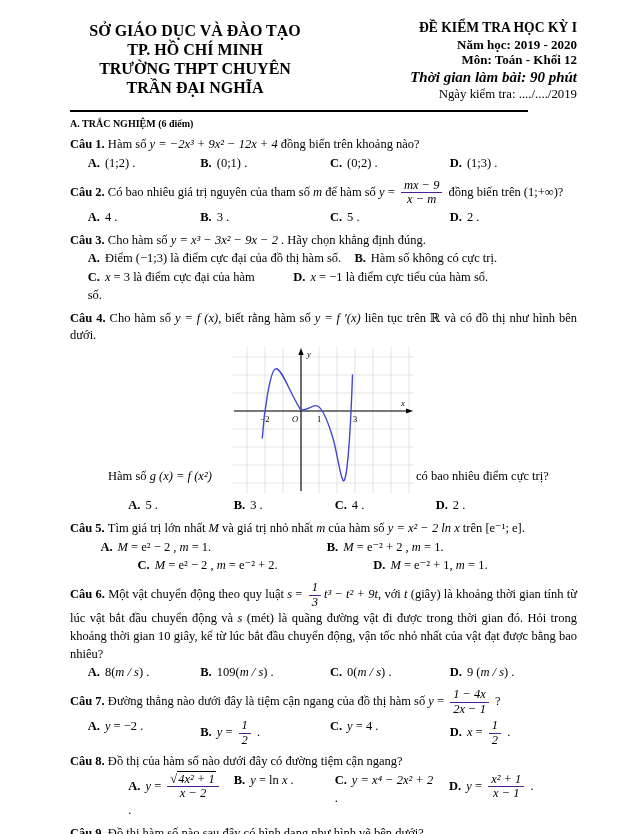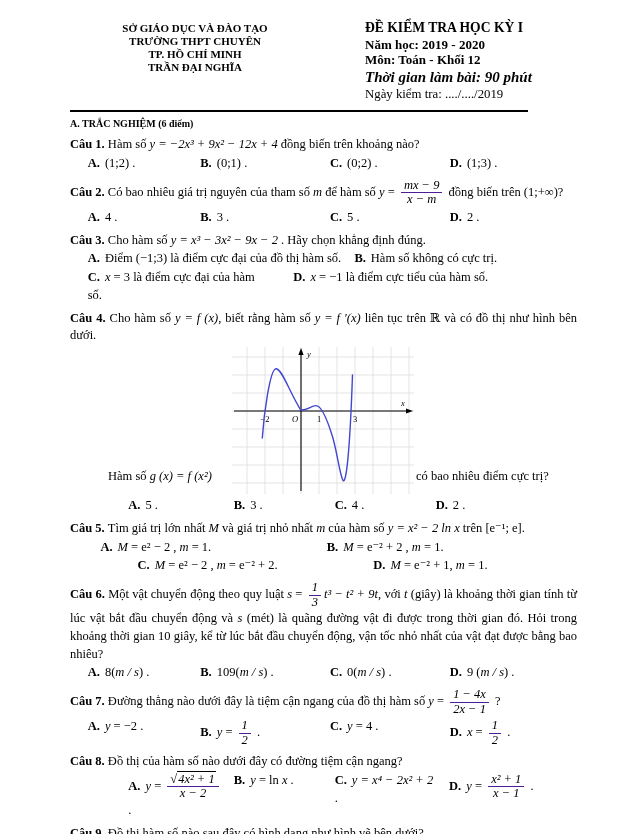--- a/index.html
+++ b/index.html
@@ -3,22 +3,22 @@
 <meta charset="utf-8">
 <style>
   html,body{margin:0;padding:0;background:#ffffff;}
   .page{
     position:relative;width:641px;height:834px;box-sizing:border-box;
     padding:20px 64px 0 70px;background:#ffffff;overflow:hidden;
     font-family:"Liberation Serif","DejaVu Serif",serif;
     font-size:12.5px;color:#000;line-height:1.42;
   }
   .header{display:flex;justify-content:space-between;}
-  .hdr-left{width:250px;text-align:center;font-weight:bold;font-size:11px;line-height:1.18;padding-top:2px;}
-  .hdr-right{width:212px;text-align:left;line-height:1.22;}
+  .hdr-left{width:250px;text-align:center;font-weight:bold;font-size:16px;line-height:1.18;padding-top:2px;}
+  .hdr-right{width:212px;text-align:right;line-height:1.22;}
   .st-title{font-weight:bold;font-size:13.6px;}
   .st-bold{font-weight:bold;font-size:13px;}
   .st-bi{font-weight:bold;font-style:italic;font-size:15px;}
   .st-plain{font-size:12.8px;}
   .rule{border:none;border-top:2px solid #000;width:458px;margin:8px 0 5px 0;}
   .section-title{font-weight:bold;font-size:10px;margin:2px 0 5px 0;}
   .q{margin:0 0 5px 0;}
   .q-body{text-align:justify;}
   .q-label{font-weight:bold;}
   .opt-row{display:flex;margin:1px 0 0 0;}
@@ -39,22 +39,22 @@
   .fig-cap.right{margin-left:2px;}
   svg text{font-family:"Liberation Serif","DejaVu Serif",serif;}
 </style>
 </head>
 <body>
 
 <div class="page">
   <div class="header">
     <div class="hdr-left" id="hdr-left">
         <div>SỞ GIÁO DỤC VÀ ĐÀO TẠO</div>
+        <div>TP. HỒ CHÍ MINH</div>
         <div>TRƯỜNG THPT CHUYÊN</div>
-        <div>TP. HỒ CHÍ MINH</div>
         <div>TRẦN ĐẠI NGHĨA</div>
       </div>
     <div class="hdr-right" id="hdr-right">
         <div class="st-title">ĐỀ KIỂM TRA HỌC KỲ I</div>
         <div class="st-bold">Năm học: 2019 - 2020</div>
         <div class="st-bold">Môn: Toán - Khối 12</div>
         <div class="st-bi">Thời gian làm bài: 90 phút</div>
         <div class="st-plain">Ngày kiểm tra: ..../..../2019</div>
       </div>
   </div>

